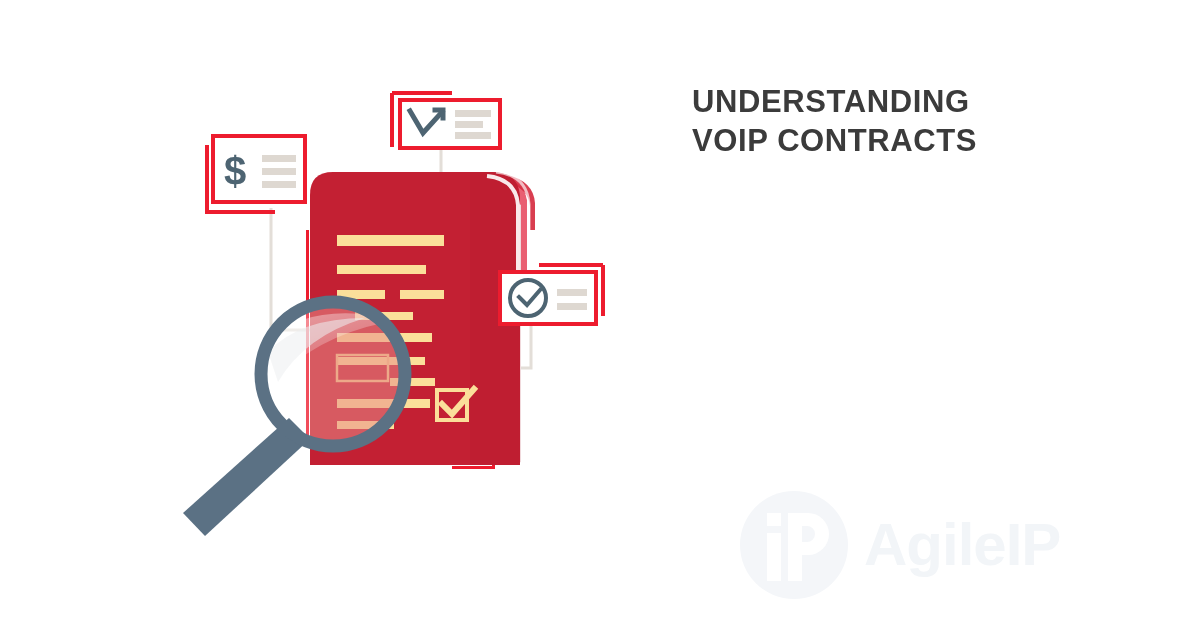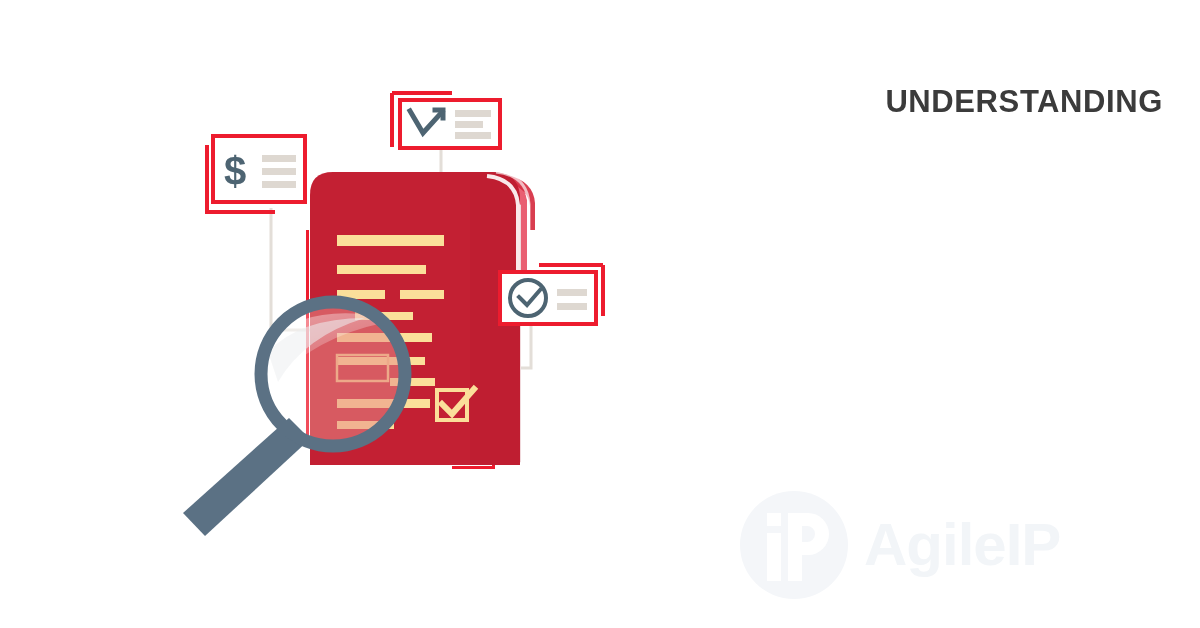--- a/index.html
+++ b/index.html
@@ -29,24 +29,23 @@
   }
   #illustration svg {
     display: block;
     width: 700px;
     height: 628px;
   }
 
   
   #headline {
     position: absolute;
-    left: 733px;
+    left: 692px;
     top: 82px;
     width: 430px;
-    text-align: right;
   }
   #headline .line {
     display: block;
     font-family: "Liberation Sans", sans-serif;
     font-size: 31px;
     line-height: 39px;
     font-weight: bold;
     letter-spacing: 0.6px;
     color: #3b3b3b;
     white-space: nowrap;
@@ -229,20 +228,21 @@
           <rect x="557" y="289" width="30" height="7"></rect>
           <rect x="557" y="303" width="30" height="7"></rect>
         </g>
       </g>
 
     </svg>
   </div>
 
   <div id="headline">
     <span class="line">UNDERSTANDING</span>
+    <span class="line">VOIP CONTRACTS</span>
   </div>
 
   <div id="watermark">
     <svg width="108" height="108" viewBox="0 0 108 108" xmlns="http://www.w3.org/2000/svg">
       <circle cx="54" cy="54" r="54" fill="#f4f6f9"></circle>
       <rect x="27" y="42" width="14" height="48" fill="#ffffff"></rect>
       <rect x="27" y="22" width="14" height="13" fill="#ffffff"></rect>
       <path d="M48,22 L68,22 A21,21 0 0 1 68,64 L62,64 L62,51 L67,51 A8,8 0 0 0 67,35 L62,35 L62,90 L48,90 Z" fill="#ffffff"></path>
     </svg>
     <div class="wm-text">AgileIP</div>

